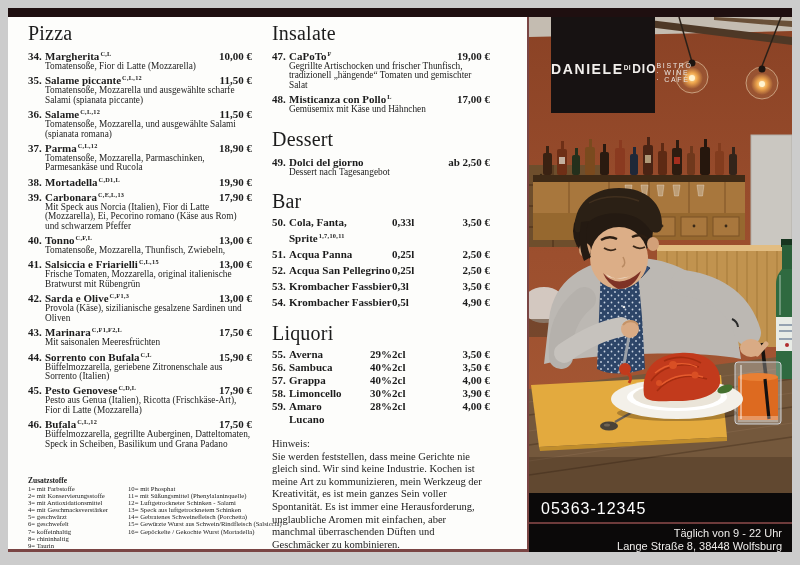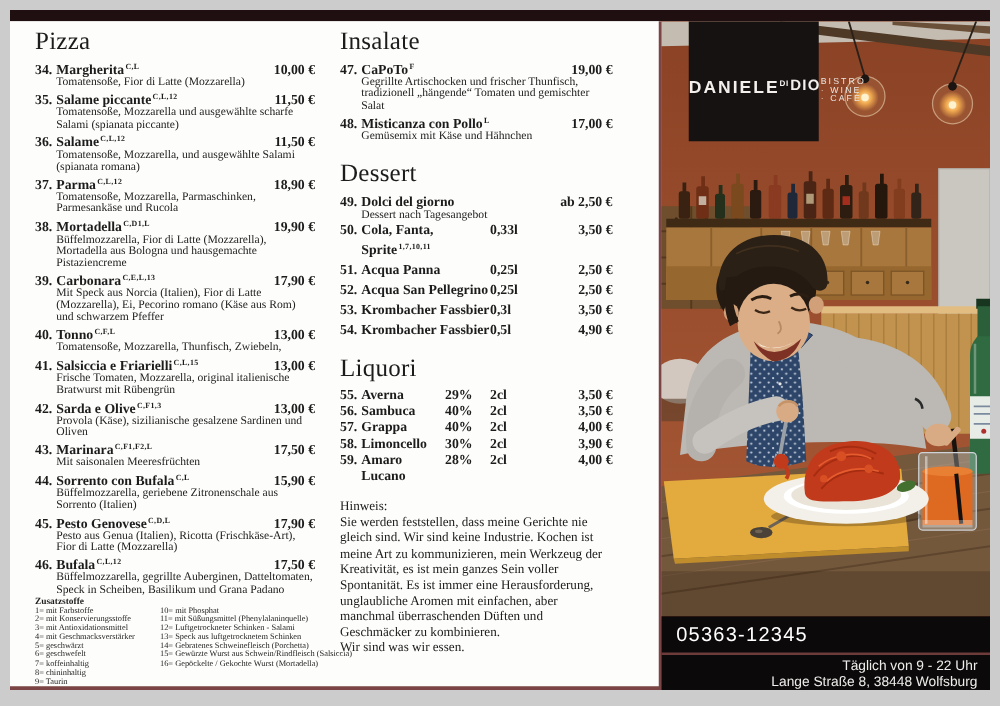--- a/index.html
+++ b/index.html
@@ -20,21 +20,21 @@
   .mi-head{display:flex;align-items:baseline;font-weight:700;font-size:11px;line-height:12px;}
   .mi-num{width:17px;flex:none;}
   .mi-name{flex:1;}
   .sup{font-size:6.3px;font-weight:600;letter-spacing:.3px;vertical-align:4px;margin-left:1px;}
   .mi-price{flex:none;min-width:50px;text-align:right;}
   .mi-desc{margin-left:17px;font-size:9.3px;line-height:9.4px;color:#222;}
   
   .brow{display:flex;align-items:baseline;font-weight:700;font-size:11px;line-height:13px;}
   .b-num{width:17px;flex:none;}
   .b-name{flex:1;}
-  .b-abv{width:36px;flex:none;}
+  .b-abv{width:36px;flex:none;text-align:right;}
   .b-size{width:42px;flex:none;}
   .b-price{width:56px;flex:none;text-align:right;}
   
   .hinweis{margin-top:12px;font-size:10.5px;line-height:12.6px;}
   .h-title{font-weight:400;}
   
   .zusatz{position:absolute;left:20px;top:459px;width:260px;}
   .z-title{font-size:7.5px;font-weight:700;line-height:9px;}
   .z-cols{display:flex;}
   .z-col1{width:100px;flex:none;}
@@ -104,21 +104,20 @@
             </div>
             <div class="mi-desc">Tomatensoße, Mozzarella, Parmaschinken, Parmesankäse und Rucola</div>
           </div>
 
           <div class="mi">
             <div class="mi-head">
               <span class="mi-num">38.</span>
               <span class="mi-name"><span>Mortadella</span><sup class="sup">C,D1,L</sup></span>
               <span class="mi-price">19,90 €</span>
             </div>
-            <div class="mi-desc">Büffelmozzarella, Fior di Latte (Mozzarella), Mortadella aus Bologna und hausgemachte Pistaziencreme</div>
           </div>
 
           <div class="mi">
             <div class="mi-head">
               <span class="mi-num">39.</span>
               <span class="mi-name"><span>Carbonara</span><sup class="sup">C,E,L,13</sup></span>
               <span class="mi-price">17,90 €</span>
             </div>
             <div class="mi-desc">Mit Speck aus Norcia (Italien), Fior di Latte (Mozzarella), Ei, Pecorino romano (Käse aus Rom) und schwarzem Pfeffer</div>
           </div>
@@ -217,20 +216,21 @@
           <div class="mi">
             <div class="mi-head">
               <span class="mi-num">49.</span>
               <span class="mi-name"><span>Dolci del giorno</span><sup class="sup"></sup></span>
               <span class="mi-price">ab 2,50 €</span>
             </div>
             <div class="mi-desc">Dessert nach Tagesangebot</div>
           </div>
         </div>
 
+      <h2 class="sec">Bar</h2>
       <div>
 
           <div class="brow">
             <span class="b-num">50.</span>
             <span class="b-name"><span>Cola, Fanta, Sprite</span><sup class="sup">1,7,10,11</sup></span>
             <span class="b-size">0,33l</span>
             <span class="b-price">3,50 €</span>
           </div>
 
           <div class="brow">

